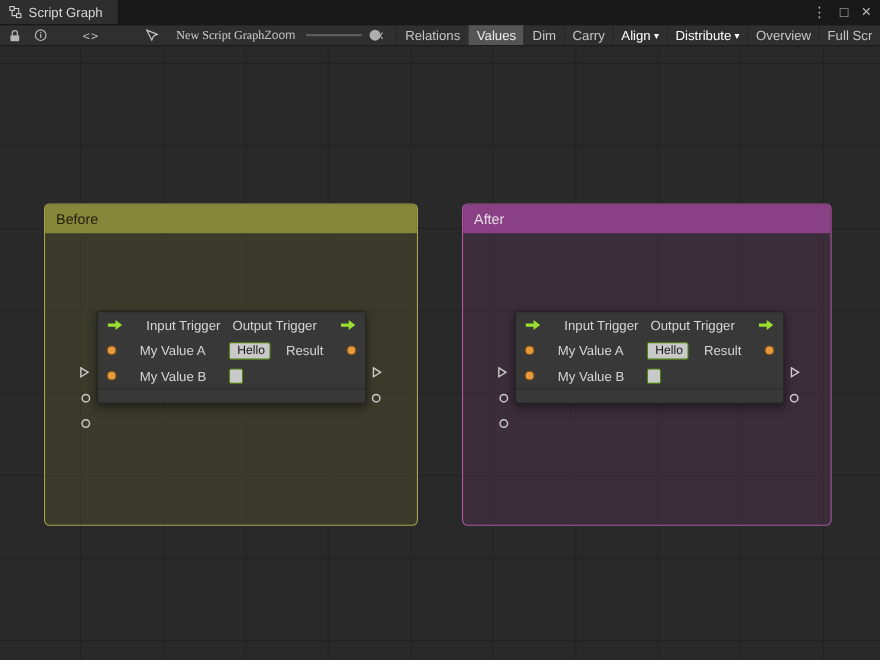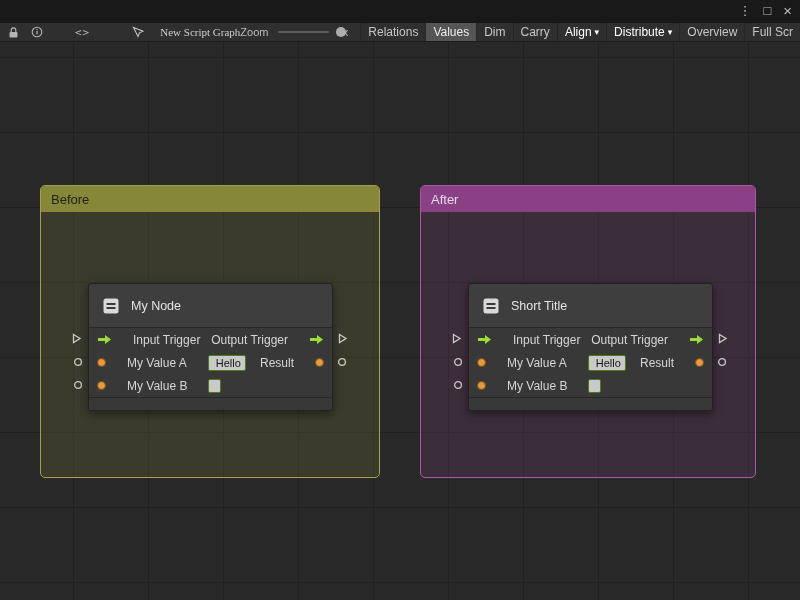--- a/index.html
+++ b/index.html
@@ -108,20 +108,30 @@
   .ep-l1 { left:-17px; top:49px; }
   .ep-l2 { left:-16px; top:73px; }
   .ep-l3 { left:-16px; top:96px; }
   .ep-r1 { right:-17px; top:49px; }
   .ep-r2 { right:-16px; top:73px; }
 </style>
 </head>
 <body>
 
 <div class="tabbar">
+  <div class="tab">
+    <span class="tb-icon">
+      <svg width="12" height="12" viewBox="0 0 12 12">
+        <rect x="1" y="1" width="4" height="3.5" fill="none" stroke="#cfcfcf" stroke-width="1"></rect>
+        <rect x="7" y="7.5" width="4" height="3.5" fill="none" stroke="#cfcfcf" stroke-width="1"></rect>
+        <path d="M5 2.7 H9 V7.5 M3 4.5 V9.2 H7" fill="none" stroke="#cfcfcf" stroke-width="1"></path>
+      </svg>
+    </span>
+    <span>Script Graph</span>
+  </div>
   <div class="win-controls">
     <span>⋮</span>
     <span>□</span>
     <span style="font-size:15px;">×</span>
   </div>
 </div>
 
 <div class="toolbar">
   <span class="tb-icon icon-lock">
     <svg width="11" height="13" viewBox="0 0 11 13">
@@ -177,30 +187,20 @@
     </div>
   </div>
 
   <div class="group" style="left: 420px; top: 143px; width: 336px; height: 293px; background-color: rgba(138, 64, 132, 0.2); border-color: rgb(171, 87, 164);">
     <div class="group-header" style="background-color: rgb(138, 64, 132); color: rgb(230, 217, 228);">
       <span>After</span>
     </div>
   </div>
 
   <div class="node" style="left:88px; top:241px;">
-    <div class="node-header">
-      <span class="tb-icon">
-        <svg width="22" height="22" viewBox="0 0 22 22">
-          <rect x="3.5" y="3.5" width="15" height="15" rx="2.5" fill="#d9d9d9"></rect>
-          <rect x="6.5" y="8" width="9" height="2" fill="#3a3a3a"></rect>
-          <rect x="6.5" y="12" width="9" height="2" fill="#3a3a3a"></rect>
-        </svg>
-      </span>
-      <span class="node-title">My Node</span>
-    </div>
     <div class="node-rows">
       <div class="node-row">
         <span class="pgroup">
           <svg class="flow-arrow" width="15" height="11" viewBox="0 0 15 11">
               <path d="M1 4 H8 V1 L14 5.5 L8 10 V7 H1 Z"></path>
             </svg>
           <span>Input Trigger</span>
         </span>
         <span class="pgroup">
           <span>Output Trigger</span>
@@ -251,30 +251,20 @@
         </svg>
     </span>
     <span class="eport ep-r2">
       <svg width="10" height="10" viewBox="0 0 10 10">
           <circle cx="5" cy="5" r="3.4" fill="none" stroke="#c9c9c9" stroke-width="1.3"></circle>
         </svg>
     </span>
   </div>
 
   <div class="node" style="left:468px; top:241px;">
-    <div class="node-header">
-      <span class="tb-icon">
-        <svg width="22" height="22" viewBox="0 0 22 22">
-          <rect x="3.5" y="3.5" width="15" height="15" rx="2.5" fill="#d9d9d9"></rect>
-          <rect x="6.5" y="8" width="9" height="2" fill="#3a3a3a"></rect>
-          <rect x="6.5" y="12" width="9" height="2" fill="#3a3a3a"></rect>
-        </svg>
-      </span>
-      <span class="node-title">Short Title</span>
-    </div>
     <div class="node-rows">
       <div class="node-row">
         <span class="pgroup">
           <svg class="flow-arrow" width="15" height="11" viewBox="0 0 15 11">
               <path d="M1 4 H8 V1 L14 5.5 L8 10 V7 H1 Z"></path>
             </svg>
           <span>Input Trigger</span>
         </span>
         <span class="pgroup">
           <span>Output Trigger</span>

